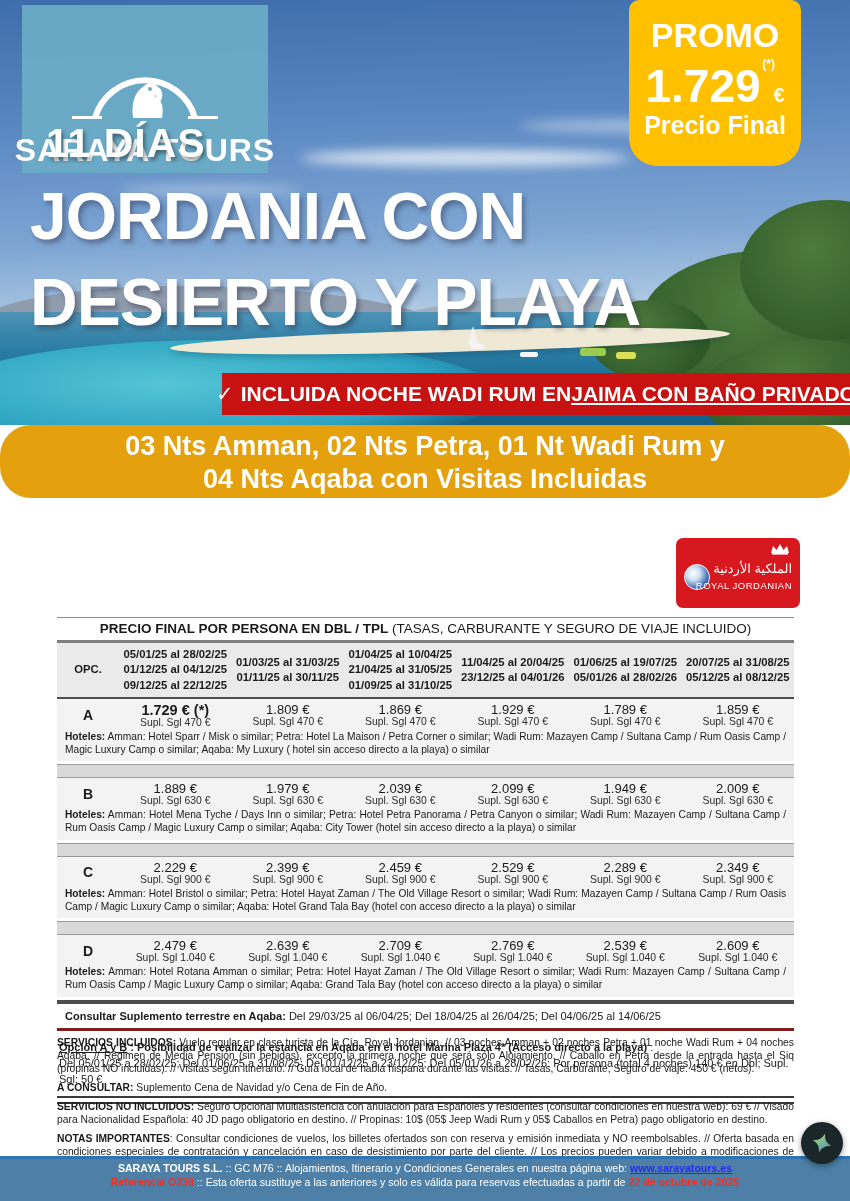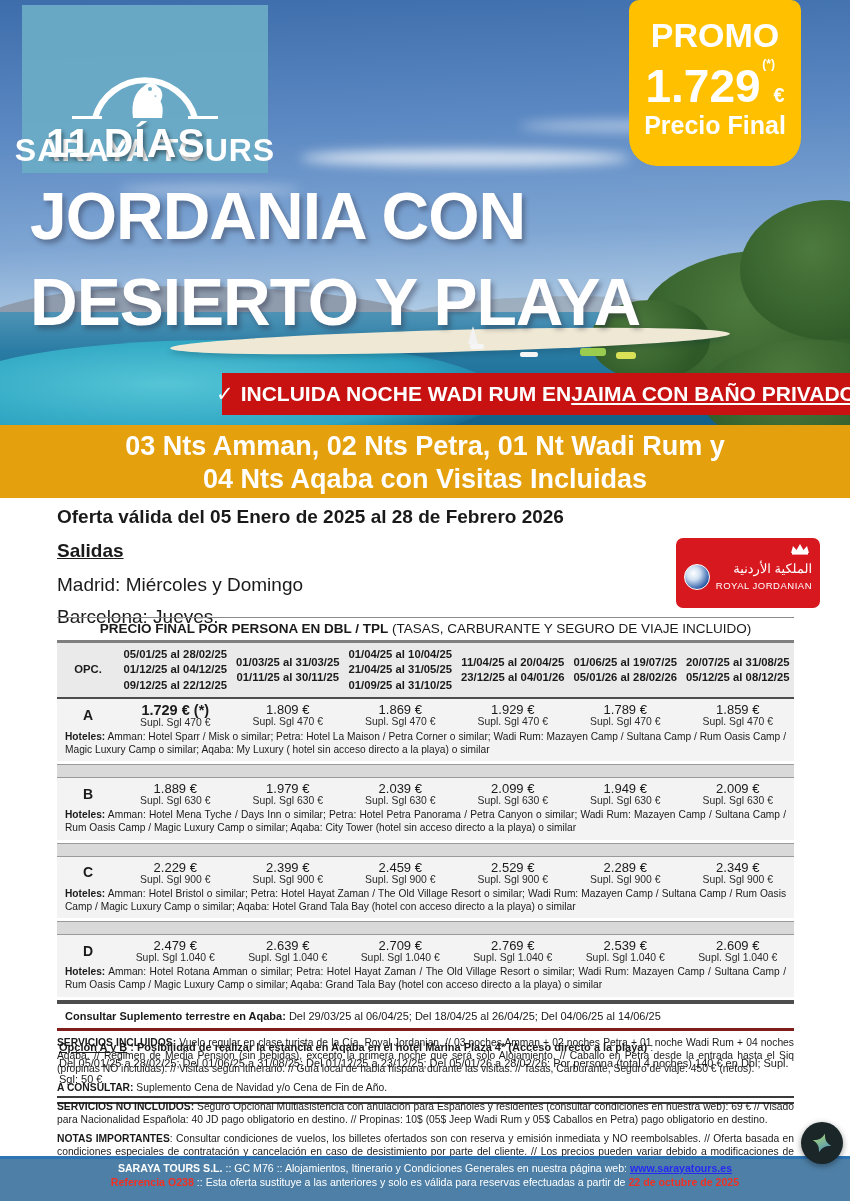--- a/index.html
+++ b/index.html
@@ -61,30 +61,30 @@
   
   .red-banner{position:absolute;left:222px;top:373px;width:628px;height:42px;background:#C81212;
               color:#fff;display:flex;align-items:center;justify-content:center;
               font-size:21px;font-weight:800;white-space:nowrap;}
   .red-banner .u{text-decoration:underline;}
   .red-banner .chk{margin-right:7px;font-weight:400;}
 
   
   .yellow-band{position:absolute;left:0;top:425px;width:850px;height:73px;background:#E5A10D;
                color:#fff;text-align:center;font-weight:800;font-size:27px;line-height:33px;
-               padding-top:5px;box-sizing:border-box;}
+               padding-top:5px;box-sizing:border-box;border-radius:31px;}
 
   
   .offer{position:absolute;left:57px;top:506px;font-size:19px;line-height:1.2;}
   .offer .l1{font-weight:800;margin-bottom:11px;}
   .offer .l2{font-weight:800;text-decoration:underline;margin-bottom:11px;}
   .offer .l3{margin-bottom:10px;}
 
   
-  .rj{position:absolute;left:676px;top:538px;width:144px;height:70px;background:#D7181F;
+  .rj{position:absolute;left:676px;top:538px;width:124px;height:70px;background:#D7181F;
       border-radius:7px;color:#fff;box-sizing:border-box;padding:4px 6px;}
   .rj-crown{position:absolute;right:10px;top:5px;}
   .rj-globe{position:absolute;left:8px;top:26px;width:24px;height:24px;border-radius:50%;
             background:radial-gradient(circle at 35% 35%,#ffffff 0%,#cfe0f2 30%,#2456a4 75%);
             border:1px solid #fff;}
   .rj-arabic{position:absolute;right:8px;top:24px;font-size:13px;line-height:1;}
   .rj-name{position:absolute;right:8px;top:42px;font-size:9.5px;letter-spacing:.5px;}
 
   
   .tbl{position:absolute;left:57px;top:617px;width:737px;font-size:11px;}
@@ -184,26 +184,20 @@
       <span>INCLUIDA NOCHE WADI RUM EN </span>
       <span class="u">JAIMA CON BAÑO PRIVADO</span>
     </div>
   </div>
 
   <div class="yellow-band">
     <div>03 Nts Amman,  02 Nts Petra, 01 Nt Wadi Rum y</div>
     <div>04 Nts Aqaba con Visitas Incluidas</div>
   </div>
 
-  <div class="offer">
-    <div class="l1">Oferta válida del 05 Enero de 2025 al 28 de Febrero 2026</div>
-    <div class="l2">Salidas</div>
-    <div class="l3">Madrid: Miércoles y Domingo</div>
-    <div class="l3">Barcelona: Jueves.</div>
-  </div>
 
   <div class="rj">
     <svg class="rj-crown" width="20" height="12" viewBox="0 0 20 12">
       <path d="M1 10 L3 3 L6.5 7 L10 1 L13.5 7 L17 3 L19 10 Z" fill="#ffffff"></path>
       <rect x="2" y="10" width="16" height="1.6" fill="#ffffff"></rect>
     </svg>
     <div class="rj-globe"></div>
     <div class="rj-arabic">الملكية الأردنية</div>
     <div class="rj-name">ROYAL JORDANIAN</div>
   </div>

